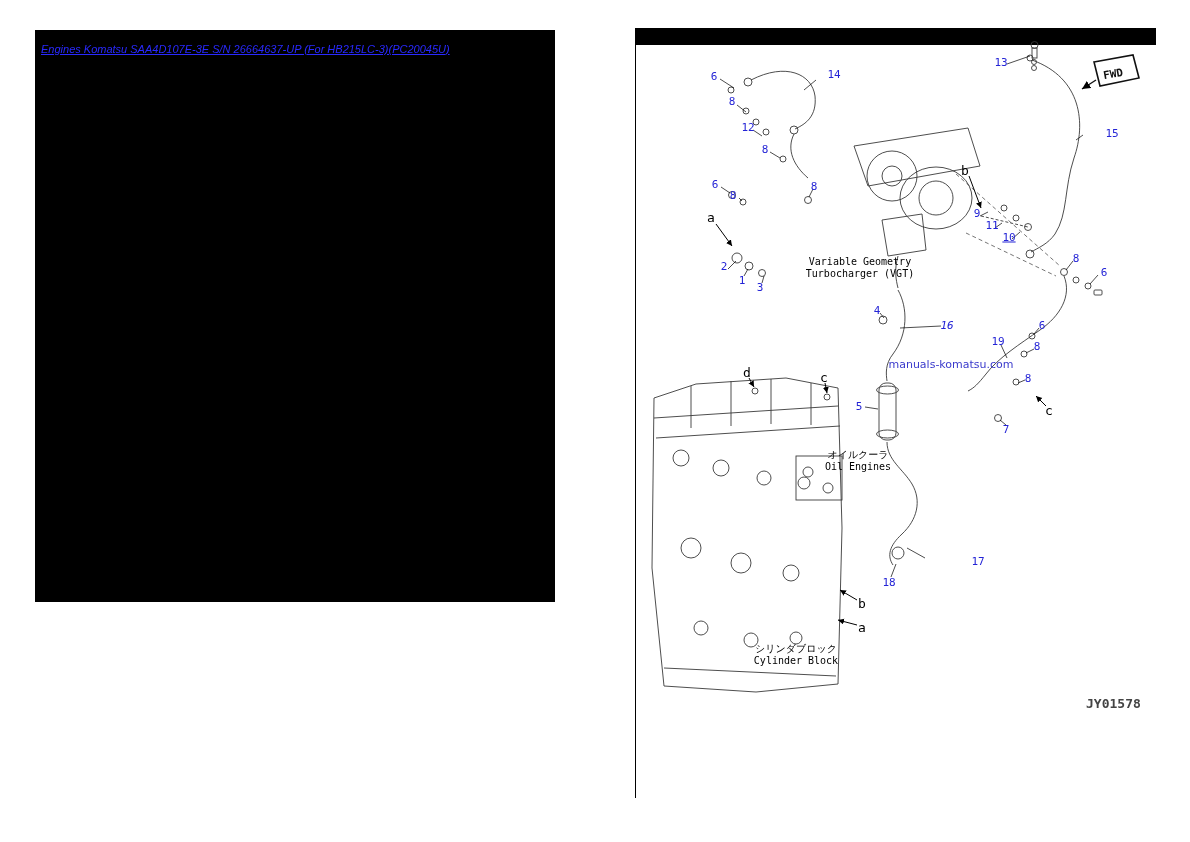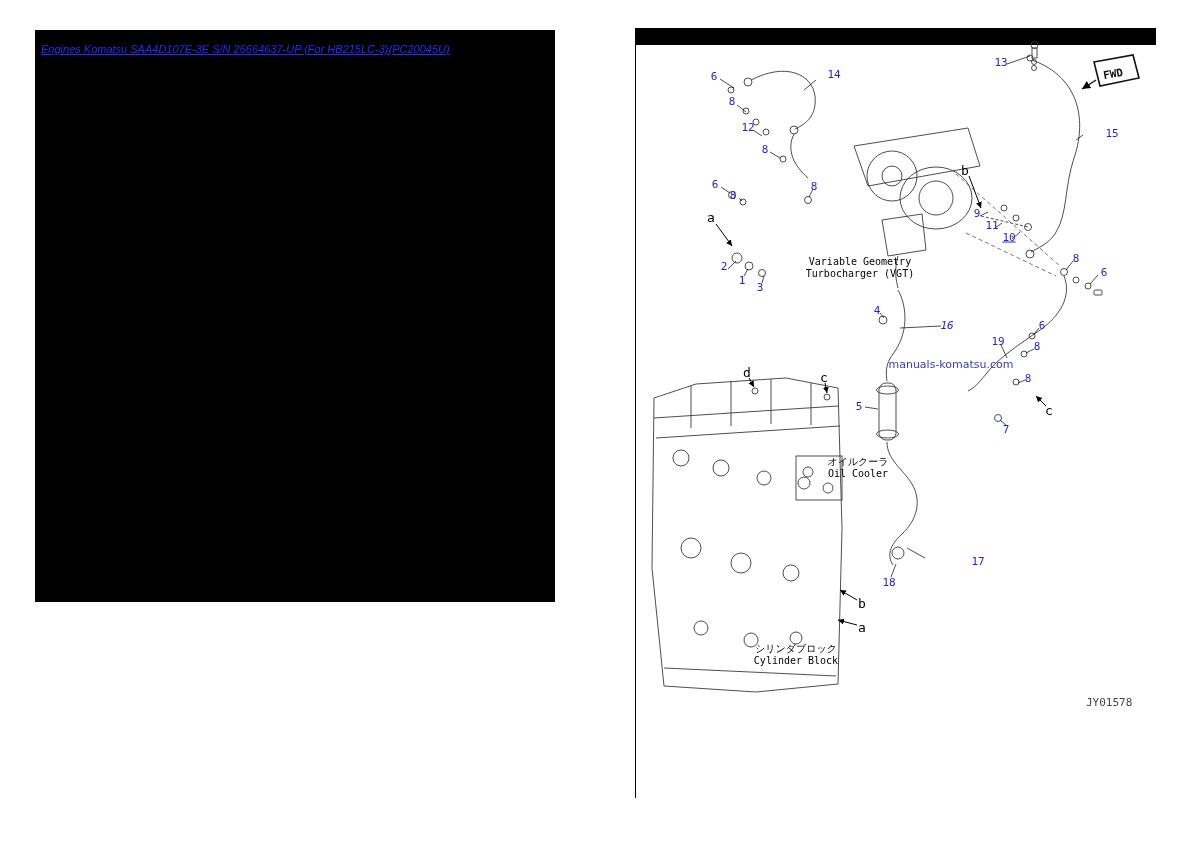--- a/index.html
+++ b/index.html
@@ -22,21 +22,21 @@
            font-family:"DejaVu Sans Mono",monospace;white-space:nowrap;}
   .callout.number{color:var(--callout-blue,#2424d6);font-size:11px;}
   .callout.letter{color:#000;font-size:13px;}
 
   .diagram-label{position:absolute;transform:translateX(-50%);text-align:center;
                  font-family:"DejaVu Sans Mono",monospace;font-size:10px;line-height:11.5px;
                  color:#000;white-space:nowrap;}
 
   .watermark{position:absolute;transform:translateX(-50%);color:var(--watermark-blue,#3a3acc);
              font-size:11px;white-space:nowrap;}
-  .drawing-no{position:absolute;font-family:"DejaVu Sans Mono",monospace;font-size:11px;color:#444;}
+  .drawing-no{position:absolute;font-family:"DejaVu Sans Mono",monospace;font-size:13px;color:#444;font-weight:bold;}
 </style>
 </head>
 <body>
 
 <div class="left-panel">
   <a class="title-link">Engines Komatsu SAA4D107E-3E S/N 26664637-UP (For HB215LC-3)(PC20045U)</a>
 </div>
 
 <div class="right-panel">
   <div class="top-bar"></div>
@@ -218,23 +218,23 @@
       <span class="callout letter" style="left: 75px; top: 189px;">a</span>
       <span class="callout letter" style="left: 111px; top: 344px;">d</span>
       <span class="callout letter" style="left: 188px; top: 349px;">c</span>
       <span class="callout letter" style="left: 413px; top: 382px;">c</span>
       <span class="callout letter" style="left: 226px; top: 575px;">b</span>
       <span class="callout letter" style="left: 226px; top: 599px;">a</span>
       <div class="diagram-label" style="left: 224px; top: 228px;">
         <div>Variable Geometry</div>
         <div>Turbocharger (VGT)</div>
       </div>
-      <div class="diagram-label" style="left: 222px; top: 421px; margin-top: 7px;">
+      <div class="diagram-label" style="left: 222px; top: 421px;">
         <div>オイルクーラ</div>
-        <div>Oil Cooler</div>
+        <div>Oil Engines</div>
       </div>
       <div class="diagram-label" style="left: 160px; top: 615px;">
         <div>シリンダブロック</div>
         <div>Cylinder Block</div>
       </div>
     </div>
 
   <div class="watermark" style="left:315px;top:330px">manuals-komatsu.com</div>
 
   <div class="drawing-no" style="left:450px;top:668px">JY01578</div>

